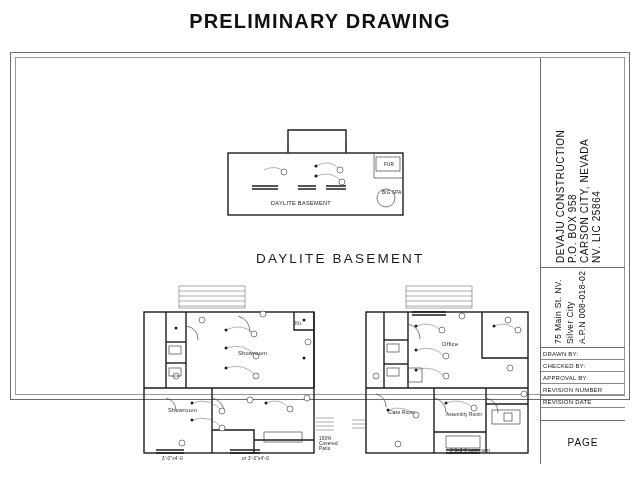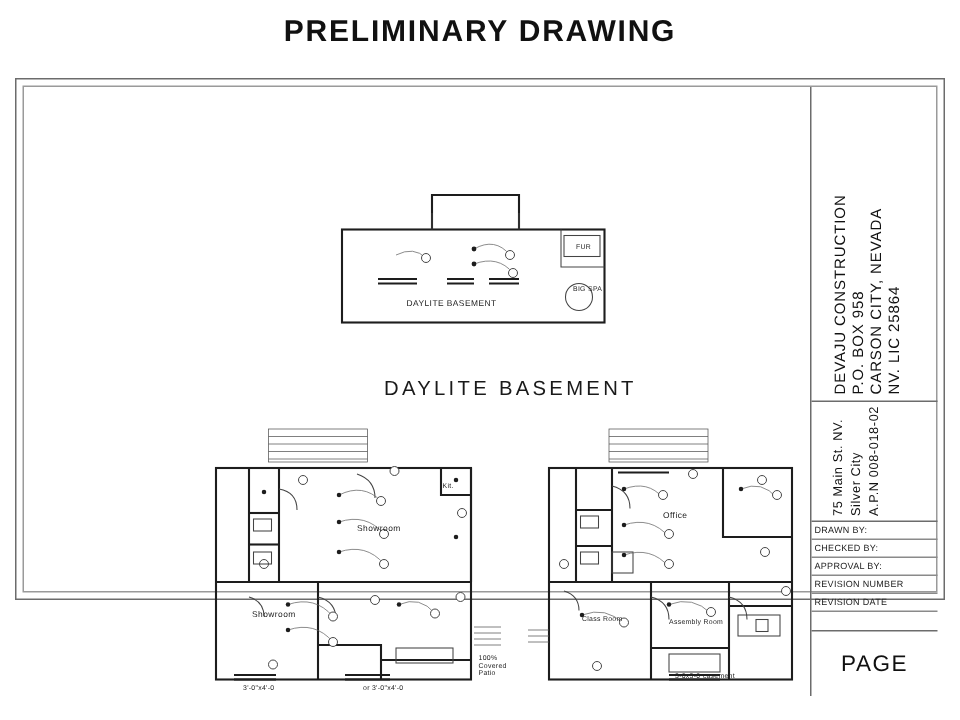--- a/index.html
+++ b/index.html
@@ -101,21 +101,21 @@
     line-height:12px;
     padding-left:2px;
     letter-spacing:.2px;
     color:#222;
   }
   .tb-page{
     position:absolute;
     left:0;top:362px;width:84px;height:44px;
     box-sizing:border-box;
     display:flex;align-items:center;justify-content:center;
-    font-size:15px;letter-spacing:1px;font-weight:500;
+    font-size:10px;letter-spacing:1px;font-weight:500;
     border-top:1px solid #6c6c6c;
   }
 
   
   .drawing{position:absolute;left:5px;top:5px;width:526px;height:406px;}
 
   .lbl{
     position:absolute;
     font-size:13.5px;
     letter-spacing:2.2px;

